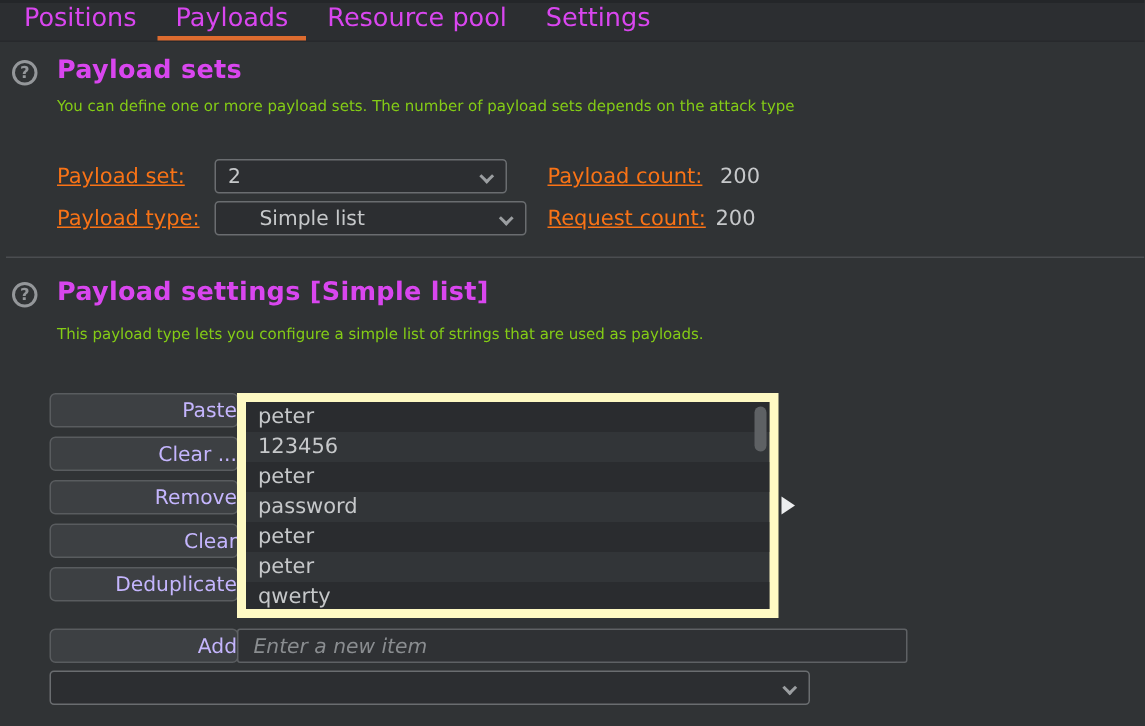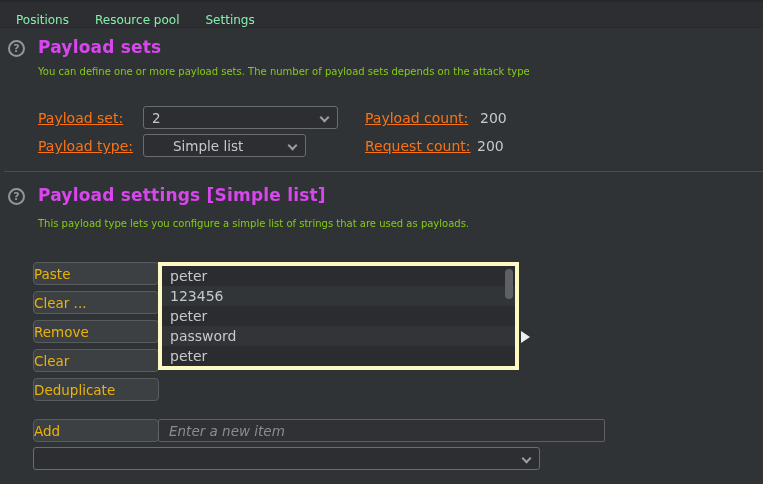--- a/index.html
+++ b/index.html
@@ -9,22 +9,22 @@
     font-family:"DejaVu Sans","Liberation Sans",sans-serif;
     color:#c6c8ca;
   }
   
   .tabbar{
     position:absolute;top:0;left:0;width:763px;height:28px;
     background:#2c2e31;border-top:2px solid #242629;border-bottom:1px solid #27292c;
     box-sizing:border-box;display:flex;align-items:stretch;padding-left:3px;
   }
   .tab{
-    position:relative;display:flex;align-items:flex-end;
-    padding:0 13px;font-size:12px;color:#86efac;white-space:nowrap;cursor:default;
+    position:relative;display:flex;align-items:flex-start;
+    padding:0 13px;font-size:17px;color:#d946ef;white-space:nowrap;cursor:default;
   }
   .tab.active::after{
     content:"";position:absolute;left:1px;right:1px;bottom:0;height:3px;
     background:var(--accent,#dd6b2f);
   }
   
   .help{
     position:absolute;width:17px;height:17px;box-sizing:border-box;
     border:2px solid #94979a;border-radius:50%;color:#94979a;
     font-size:11px;line-height:13px;text-align:center;font-weight:bold;
@@ -47,27 +47,27 @@
   }
   .chev{
     position:absolute;right:9px;top:7px;width:7px;height:7px;box-sizing:border-box;
     border-right:2px solid #9b9ea1;border-bottom:2px solid #9b9ea1;
     transform:rotate(45deg);
   }
   
   .btn{
     position:absolute;left:33px;width:126px;height:23px;box-sizing:border-box;
     background:#3d4043;border:1px solid #595c5f;border-radius:4px;
-    color:#eab308;font-size:13.5px;display:flex;align-items:center;justify-content:flex-start;
+    color:#c4b5fd;font-size:13.5px;display:flex;align-items:center;justify-content:flex-end;
     white-space:nowrap;cursor:default;
   }
   
   .list{
-    position:absolute;left:158px;top:262px;width:361px;height:108px;box-sizing:border-box;
-    background:#323538;border:4px solid #fef9c3;overflow:hidden;
+    position:absolute;left:158px;top:262px;width:361px;height:150px;box-sizing:border-box;
+    background:#323538;border:6px solid #fef9c3;overflow:hidden;
   }
   .row{height:20px;line-height:20px;padding-left:8px;font-size:14px;color:#c6c8ca;white-space:nowrap;}
   .row:nth-child(odd){background:#2a2c2f;}
   .thumb{
     position:absolute;top:3px;right:2px;width:8px;height:30px;
     background:#5e6164;border-radius:4px;
   }
   .caret{
     position:absolute;left:521px;top:331px;width:0;height:0;
     border-left:9px solid #eceeef;border-top:6px solid transparent;border-bottom:6px solid transparent;
@@ -82,20 +82,23 @@
   .textinput::placeholder{color:#8a8d90;font-style:italic;}
   .combo{left:33px;top:447px;width:507px;border-radius:3px;}
 </style>
 </head>
 <body>
 
 <div class="tabbar">
   <div class="tab">
       <span>Positions</span>
     </div>
+    <div class="tab active">
+      <span>Payloads</span>
+    </div>
     <div class="tab">
       <span>Resource pool</span>
     </div>
     <div class="tab">
       <span>Settings</span>
     </div>
 </div>
 
 <div class="help" style="left:8px;top:40px;">?</div>
 <div class="section-title" style="top:37px;">Payload sets</div>
@@ -103,21 +106,21 @@
 
 <div class="lbl" style="left:38px;top:110px;">Payload set:</div>
 <div class="select" style="left:143px;top:106px;width:195px;">
   <span>2</span>
   <span class="chev"></span>
 </div>
 <div class="lbl" style="left:365px;top:110px;">Payload count:</div>
 <div class="val" style="left:480px;top:110px;">200</div>
 
 <div class="lbl" style="left:38px;top:138px;">Payload type:</div>
-<div class="select" style="left:143px;top:134px;width:163px;padding-left:29px;">
+<div class="select" style="left:143px;top:134px;width:208px;padding-left:29px;">
   <span>Simple list</span>
   <span class="chev"></span>
 </div>
 <div class="lbl" style="left:365px;top:138px;">Request count:</div>
 <div class="val" style="left:477px;top:138px;">200</div>
 
 <div class="divider"></div>
 
 <div class="help" style="left:8px;top:188px;">?</div>
 <div class="section-title" style="top:185px;">Payload settings [Simple list]</div>

